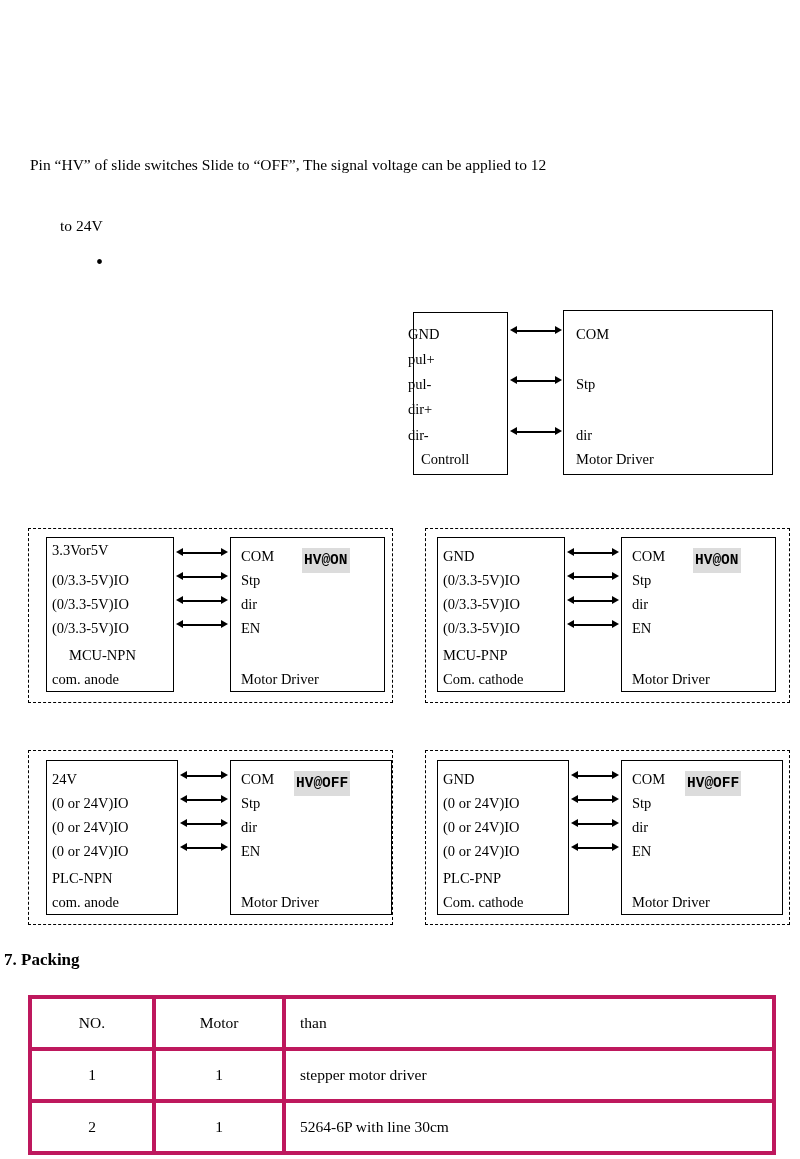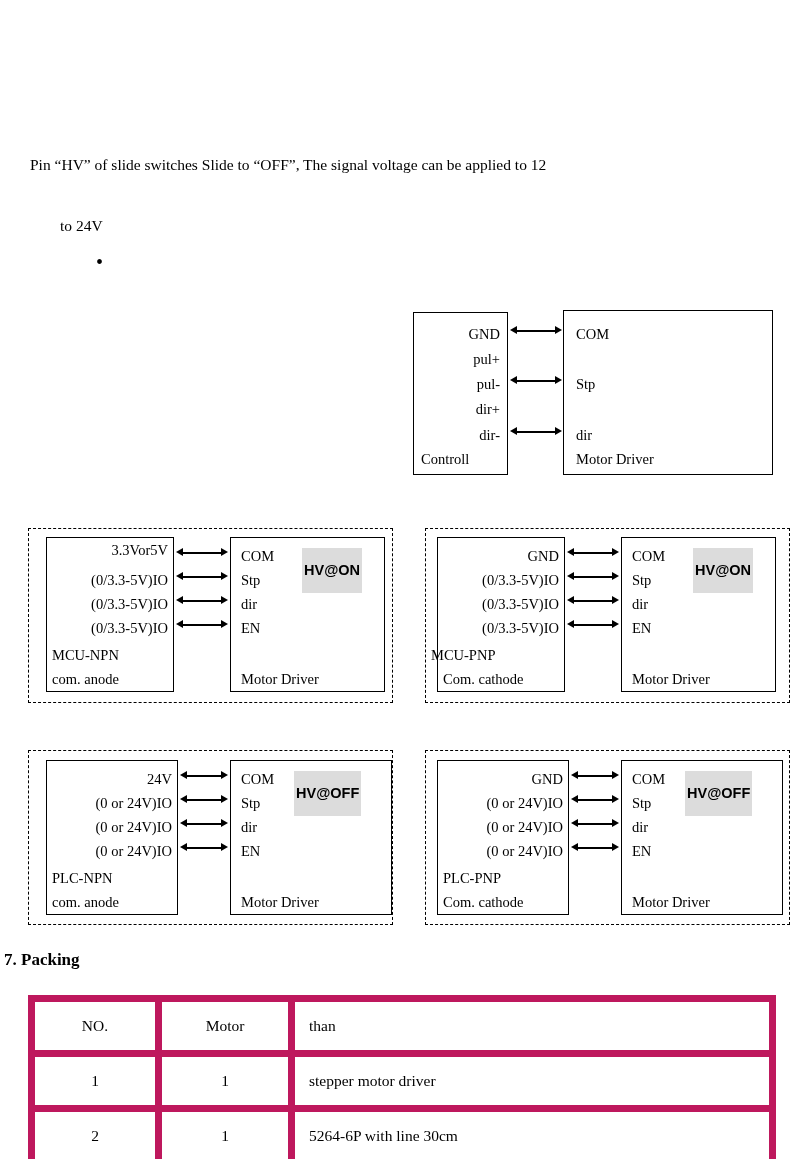--- a/index.html
+++ b/index.html
@@ -65,28 +65,28 @@
     box-sizing: border-box;
     background: #ffffff;
   }
   .lbl {
     position: absolute;
     font-size: 14.5px;
     font-family: "Liberation Serif", serif;
     white-space: nowrap;
     line-height: 1;
   }
-  .lbl.right { text-align: right; font-family: Liberation Serif, serif; }
+  .lbl.right { text-align: left; font-family: Liberation Serif, serif; }
   .hv-badge {
     position: absolute;
     font-size: 14.5px;
     font-weight: bold;
-    font-family: Liberation Sans, sans-serif;
+    font-family: Liberation Mono, monospace;
     background: #dcdcdc;
-    padding: 15px 2px;
+    padding: 5px 2px;
     white-space: nowrap;
     line-height: 1;
   }
 
   
   .arrow {
     position: absolute;
     height: 9px;
   }
   .arrow .bar {
@@ -118,21 +118,21 @@
   #packing-table {
     position: absolute;
     left: 28px;
     top: 995px;
     width: 748px;
     border-collapse: collapse;
     font-size: 15.5px;
     font-family: "Liberation Serif", serif;
   }
   #packing-table td, #packing-table th {
-    border: 7px solid #be185d;
+    border: 4px solid #be185d;
     height: 48px;
     font-weight: normal;
     padding: 0 10px;
   }
   #packing-table .c-no { width: 100px; text-align: center; }
   #packing-table .c-num { width: 106px; text-align: center; }
   #packing-table .c-parts { text-align: left; padding-left: 14px; }
 </style>
 </head>
 <body>
@@ -176,21 +176,21 @@
   </div>
 
   <div class="dgm-dashed" style="left:28px; top:528px; width:365px; height:175px;"></div>
   <div class="dgm-box" style="left:46px; top:537px; width:128px; height:155px;"></div>
   <div class="dgm-box" style="left:230px; top:537px; width:155px; height:155px;"></div>
 
   <div class="lbl right" style="left:52px; top:543px; width:116px;">3.3Vor5V</div>
   <div class="lbl right" style="left:52px; top:573px; width:116px;">(0/3.3-5V)IO</div>
   <div class="lbl right" style="left:52px; top:597px; width:116px;">(0/3.3-5V)IO</div>
   <div class="lbl right" style="left:52px; top:621px; width:116px;">(0/3.3-5V)IO</div>
-  <div class="lbl" style="left:52px; top:648px;">MCU-NPN</div>
+  <div class="lbl" style="left:69px; top:648px;">MCU-NPN</div>
   <div class="lbl" style="left:52px; top:672px;">com. anode</div>
 
   <div class="lbl" style="left:241px; top:549px;">COM</div>
   <div class="lbl" style="left:241px; top:573px;">Stp</div>
   <div class="lbl" style="left:241px; top:597px;">dir</div>
   <div class="lbl" style="left:241px; top:621px;">EN</div>
   <div class="lbl" style="left:241px; top:672px;">Motor Driver</div>
   <div class="hv-badge" style="left:302px; top:548px;">HV@ON</div>
 
   <div class="arrow" style="left:176px; top:548px; width:52px;">
@@ -215,21 +215,21 @@
   </div>
 
   <div class="dgm-dashed" style="left:425px; top:528px; width:365px; height:175px;"></div>
   <div class="dgm-box" style="left:437px; top:537px; width:128px; height:155px;"></div>
   <div class="dgm-box" style="left:621px; top:537px; width:155px; height:155px;"></div>
 
   <div class="lbl right" style="left:443px; top:549px; width:116px;">GND</div>
   <div class="lbl right" style="left:443px; top:573px; width:116px;">(0/3.3-5V)IO</div>
   <div class="lbl right" style="left:443px; top:597px; width:116px;">(0/3.3-5V)IO</div>
   <div class="lbl right" style="left:443px; top:621px; width:116px;">(0/3.3-5V)IO</div>
-  <div class="lbl" style="left:431px; top:648px;">MCU-PNP</div>
+  <div class="lbl" style="left:443px; top:648px;">MCU-PNP</div>
   <div class="lbl" style="left:443px; top:672px;">Com. cathode</div>
 
   <div class="lbl" style="left:632px; top:549px;">COM</div>
   <div class="lbl" style="left:632px; top:573px;">Stp</div>
   <div class="lbl" style="left:632px; top:597px;">dir</div>
   <div class="lbl" style="left:632px; top:621px;">EN</div>
   <div class="lbl" style="left:632px; top:672px;">Motor Driver</div>
   <div class="hv-badge" style="left:693px; top:548px;">HV@ON</div>
 
   <div class="arrow" style="left:567px; top:548px; width:52px;">

